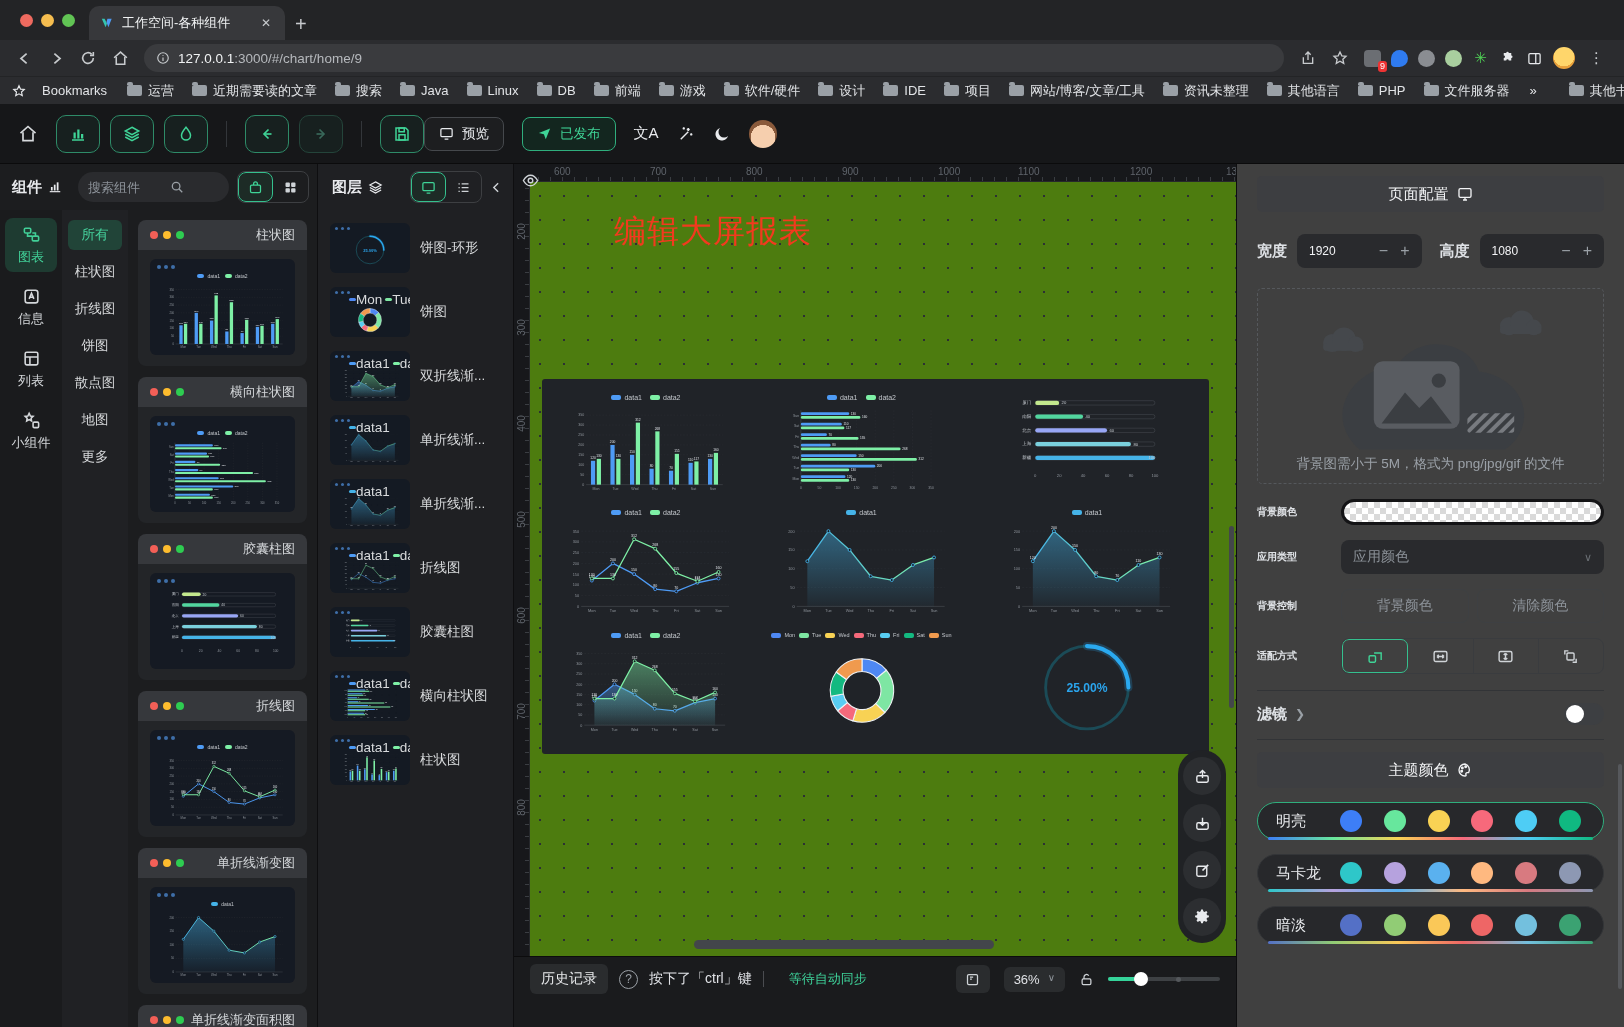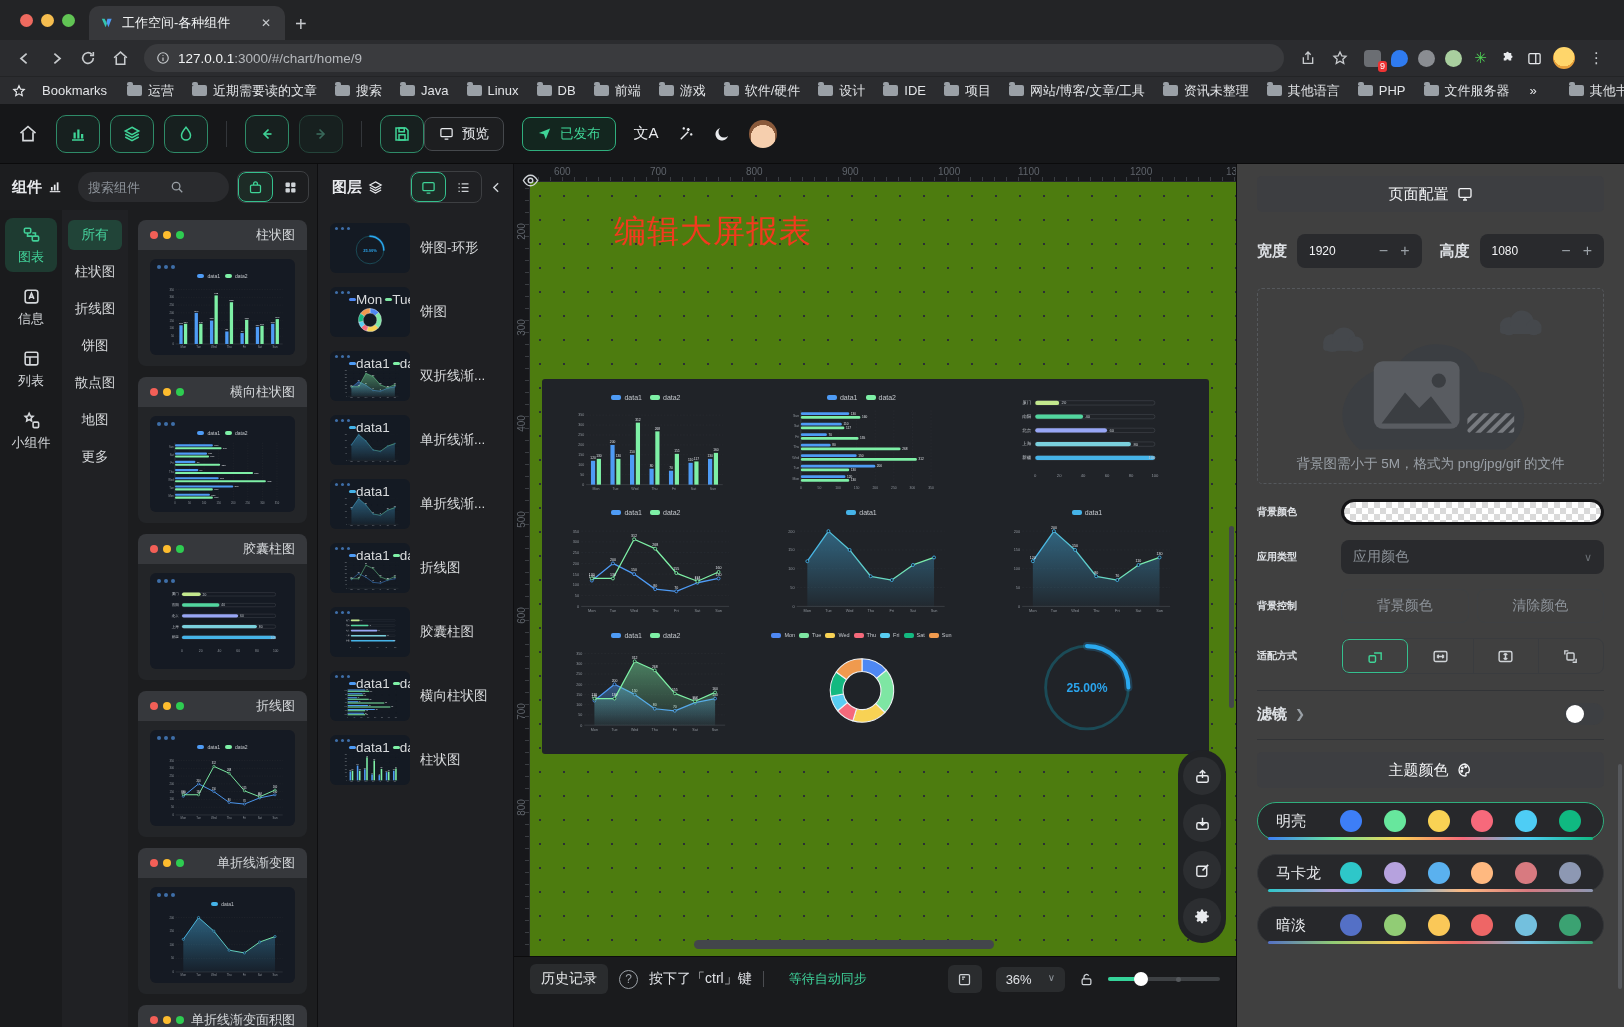--- a/index.html
+++ b/index.html
@@ -124,21 +124,21 @@
   
   .statusbar{height:71px;background:#1a1b1d;border-top:1px solid #0c0c0d;flex:none}
   .status-inner{display:flex;align-items:center;gap:11px;padding:7px 16px}
   .chip{background:#2a2c2e;border-radius:6px;padding:6px 11px;font-size:14px;color:#e6e8ea}
   .qmark{width:19px;height:19px;border-radius:50%;border:1.5px solid #9aa0a6;color:#9aa0a6;font-size:12px;display:flex;align-items:center;justify-content:center}
   .keyhint{font-size:14px;color:#dfe1e5}
   .sdiv{width:1px;height:16px;background:#4a4c50}
   .sync{font-size:13px;color:#3ed29a;margin-left:14px}
   .sb-right{margin-left:auto;display:flex;align-items:center;gap:14px}
   .panelbtn{width:34px;height:28px;background:#2a2c2e;border-radius:6px;display:flex;align-items:center;justify-content:center;color:#cfd3d7}
-  .zoomsel{background:#2a2c2e;border-radius:6px;padding:5px 10px;font-size:13px;color:#dfe1e5;display:flex;align-items:flex-start;gap:16px}
+  .zoomsel{background:#2a2c2e;border-radius:6px;padding:5px 10px;font-size:13px;color:#dfe1e5;display:flex;align-items:flex-start;gap:8px}
   .zoomsel .cv{color:#8d939a;font-size:10px}
   .slider{width:112px;height:14px;position:relative;display:flex;align-items:center}
   .slider .track{position:absolute;left:0;right:0;height:4px;border-radius:2px;background:#3e4144}
   .slider .fill{position:absolute;left:0;width:32px;height:4px;border-radius:2px;background:#35d49a}
   .slider .knob{position:absolute;left:26px;width:14px;height:14px;border-radius:50%;background:#fff}
   .slider .tick{position:absolute;left:68px;width:5px;height:5px;border-radius:50%;background:#55585c}
   
   .right-panel{width:388px;background:#404040;border-left:1px solid #0e0e10;padding:12px 20px 0;flex:none;position:relative;overflow:hidden}
   .sec-btn{height:36px;background:#3d3e41;border-radius:5px;display:flex;align-items:center;justify-content:center;gap:8px;font-size:15px;color:#f2f3f5}
   .size-row{display:flex;align-items:center;gap:10px;margin-top:22px}

